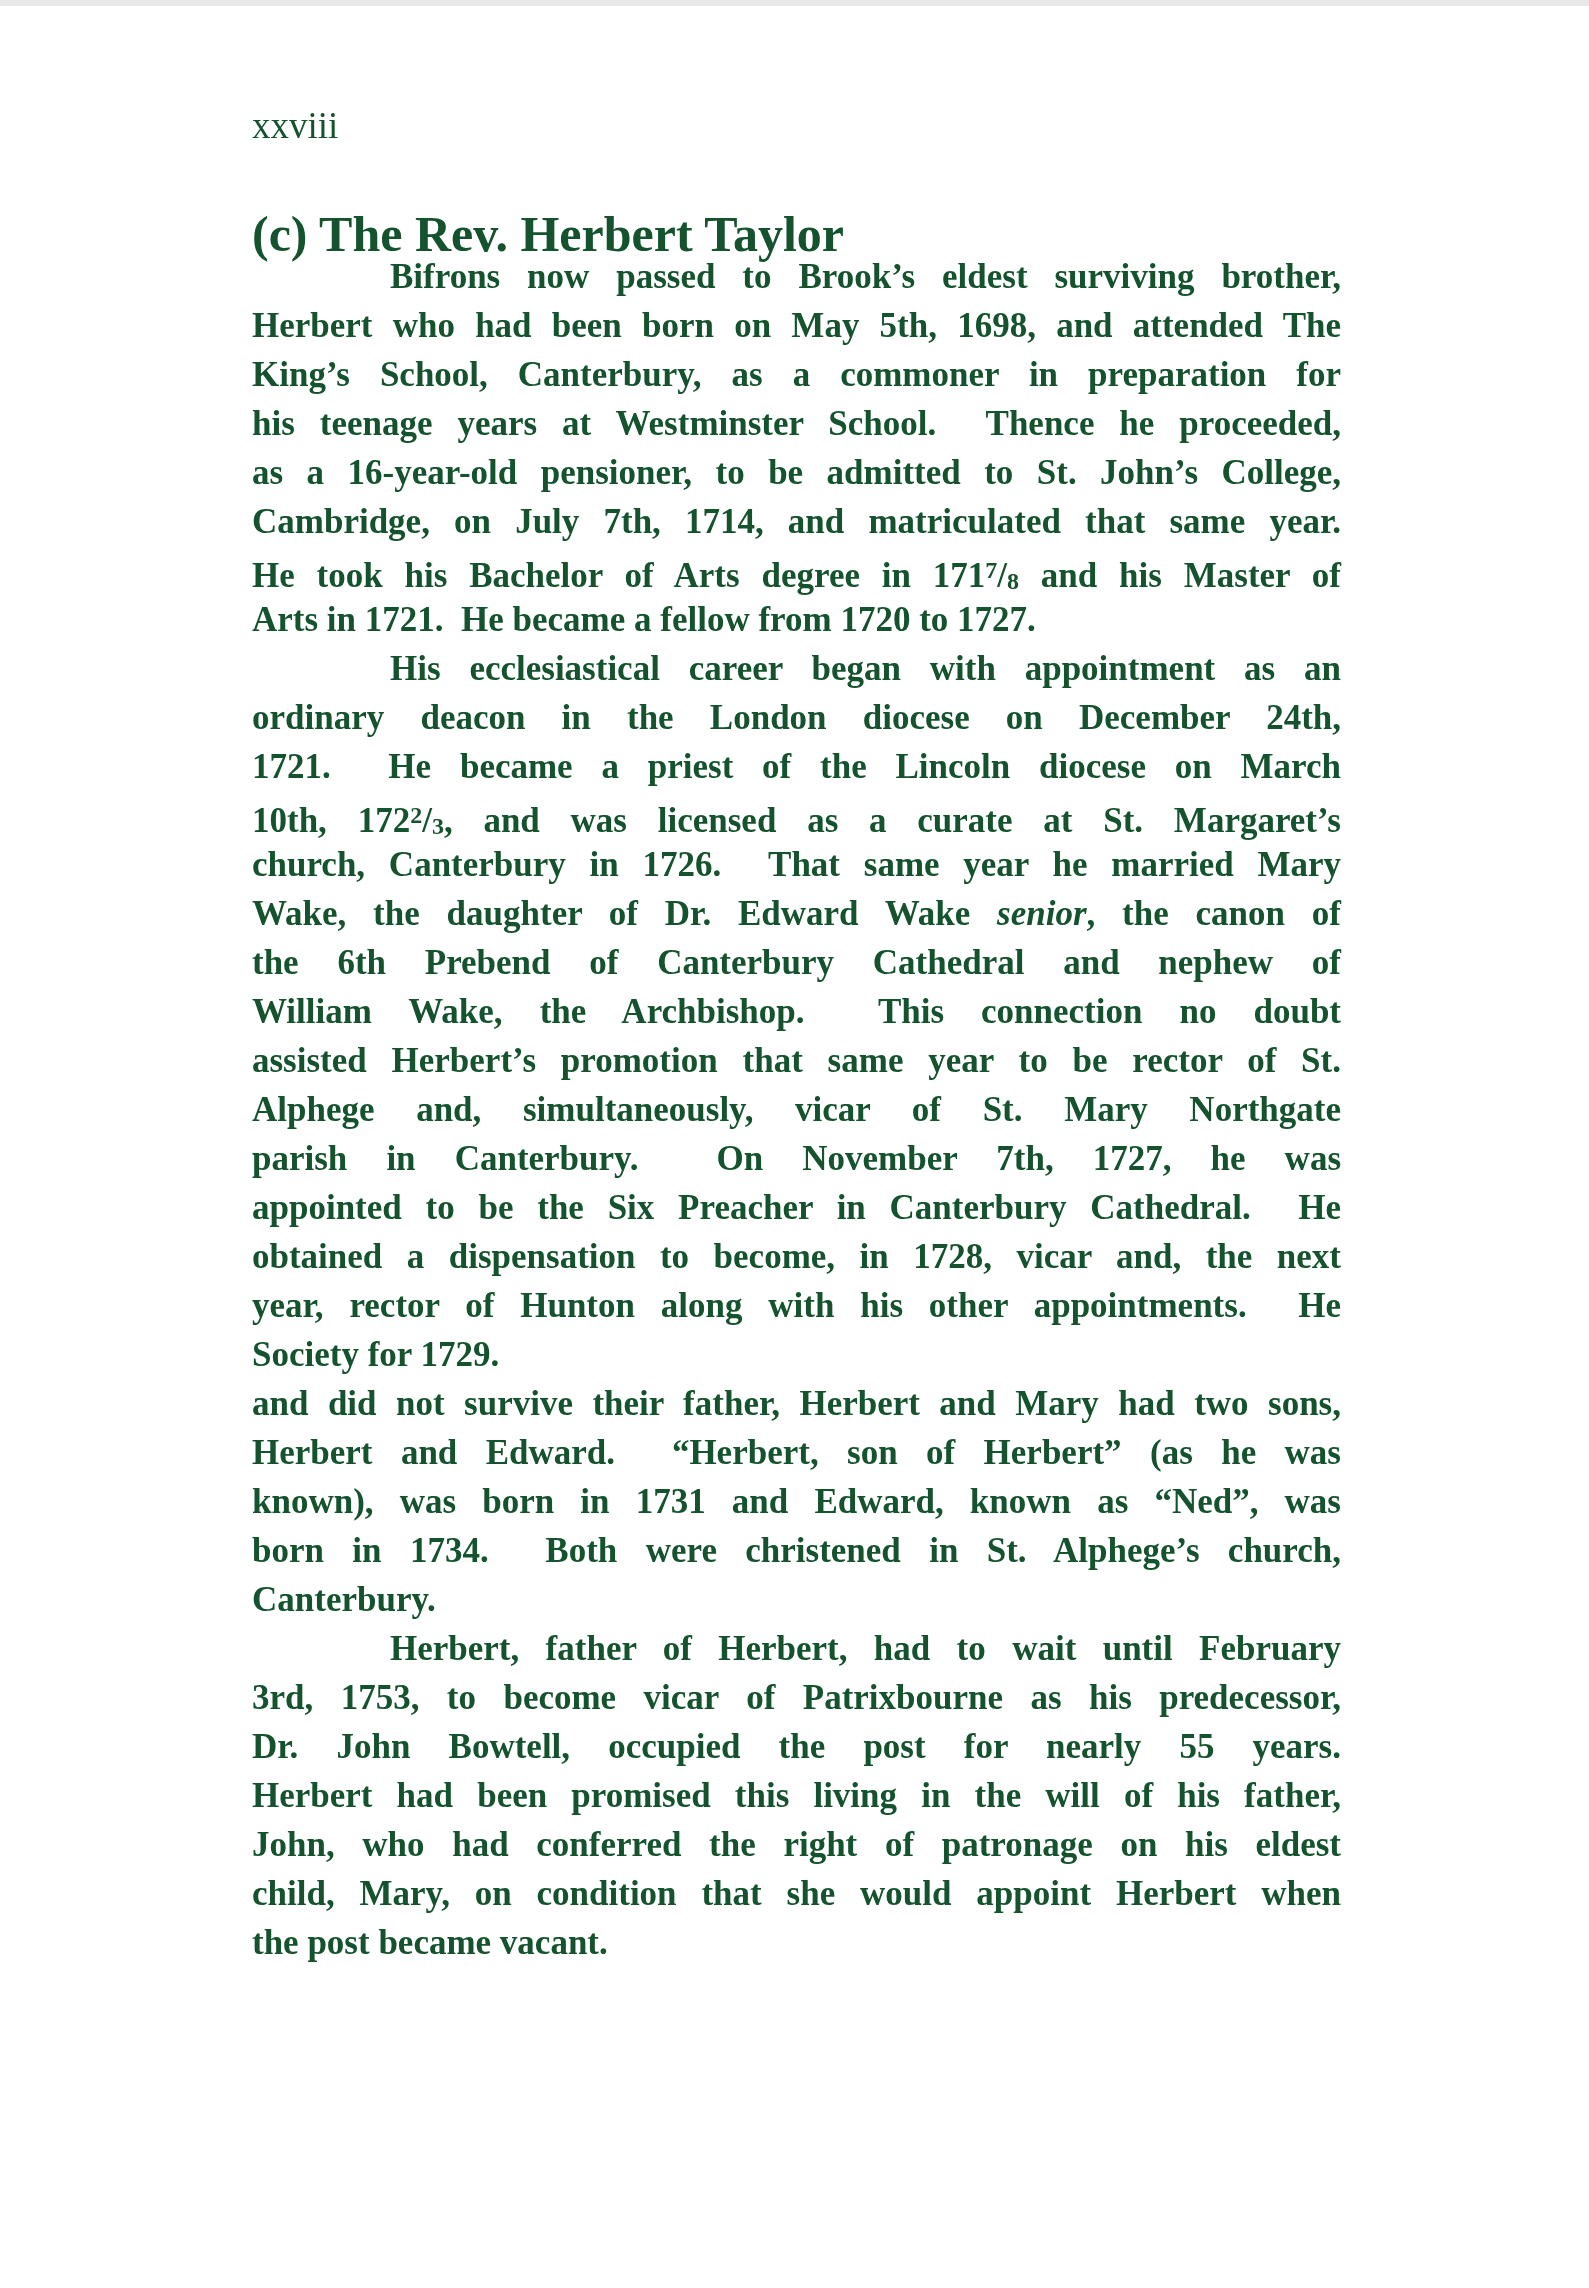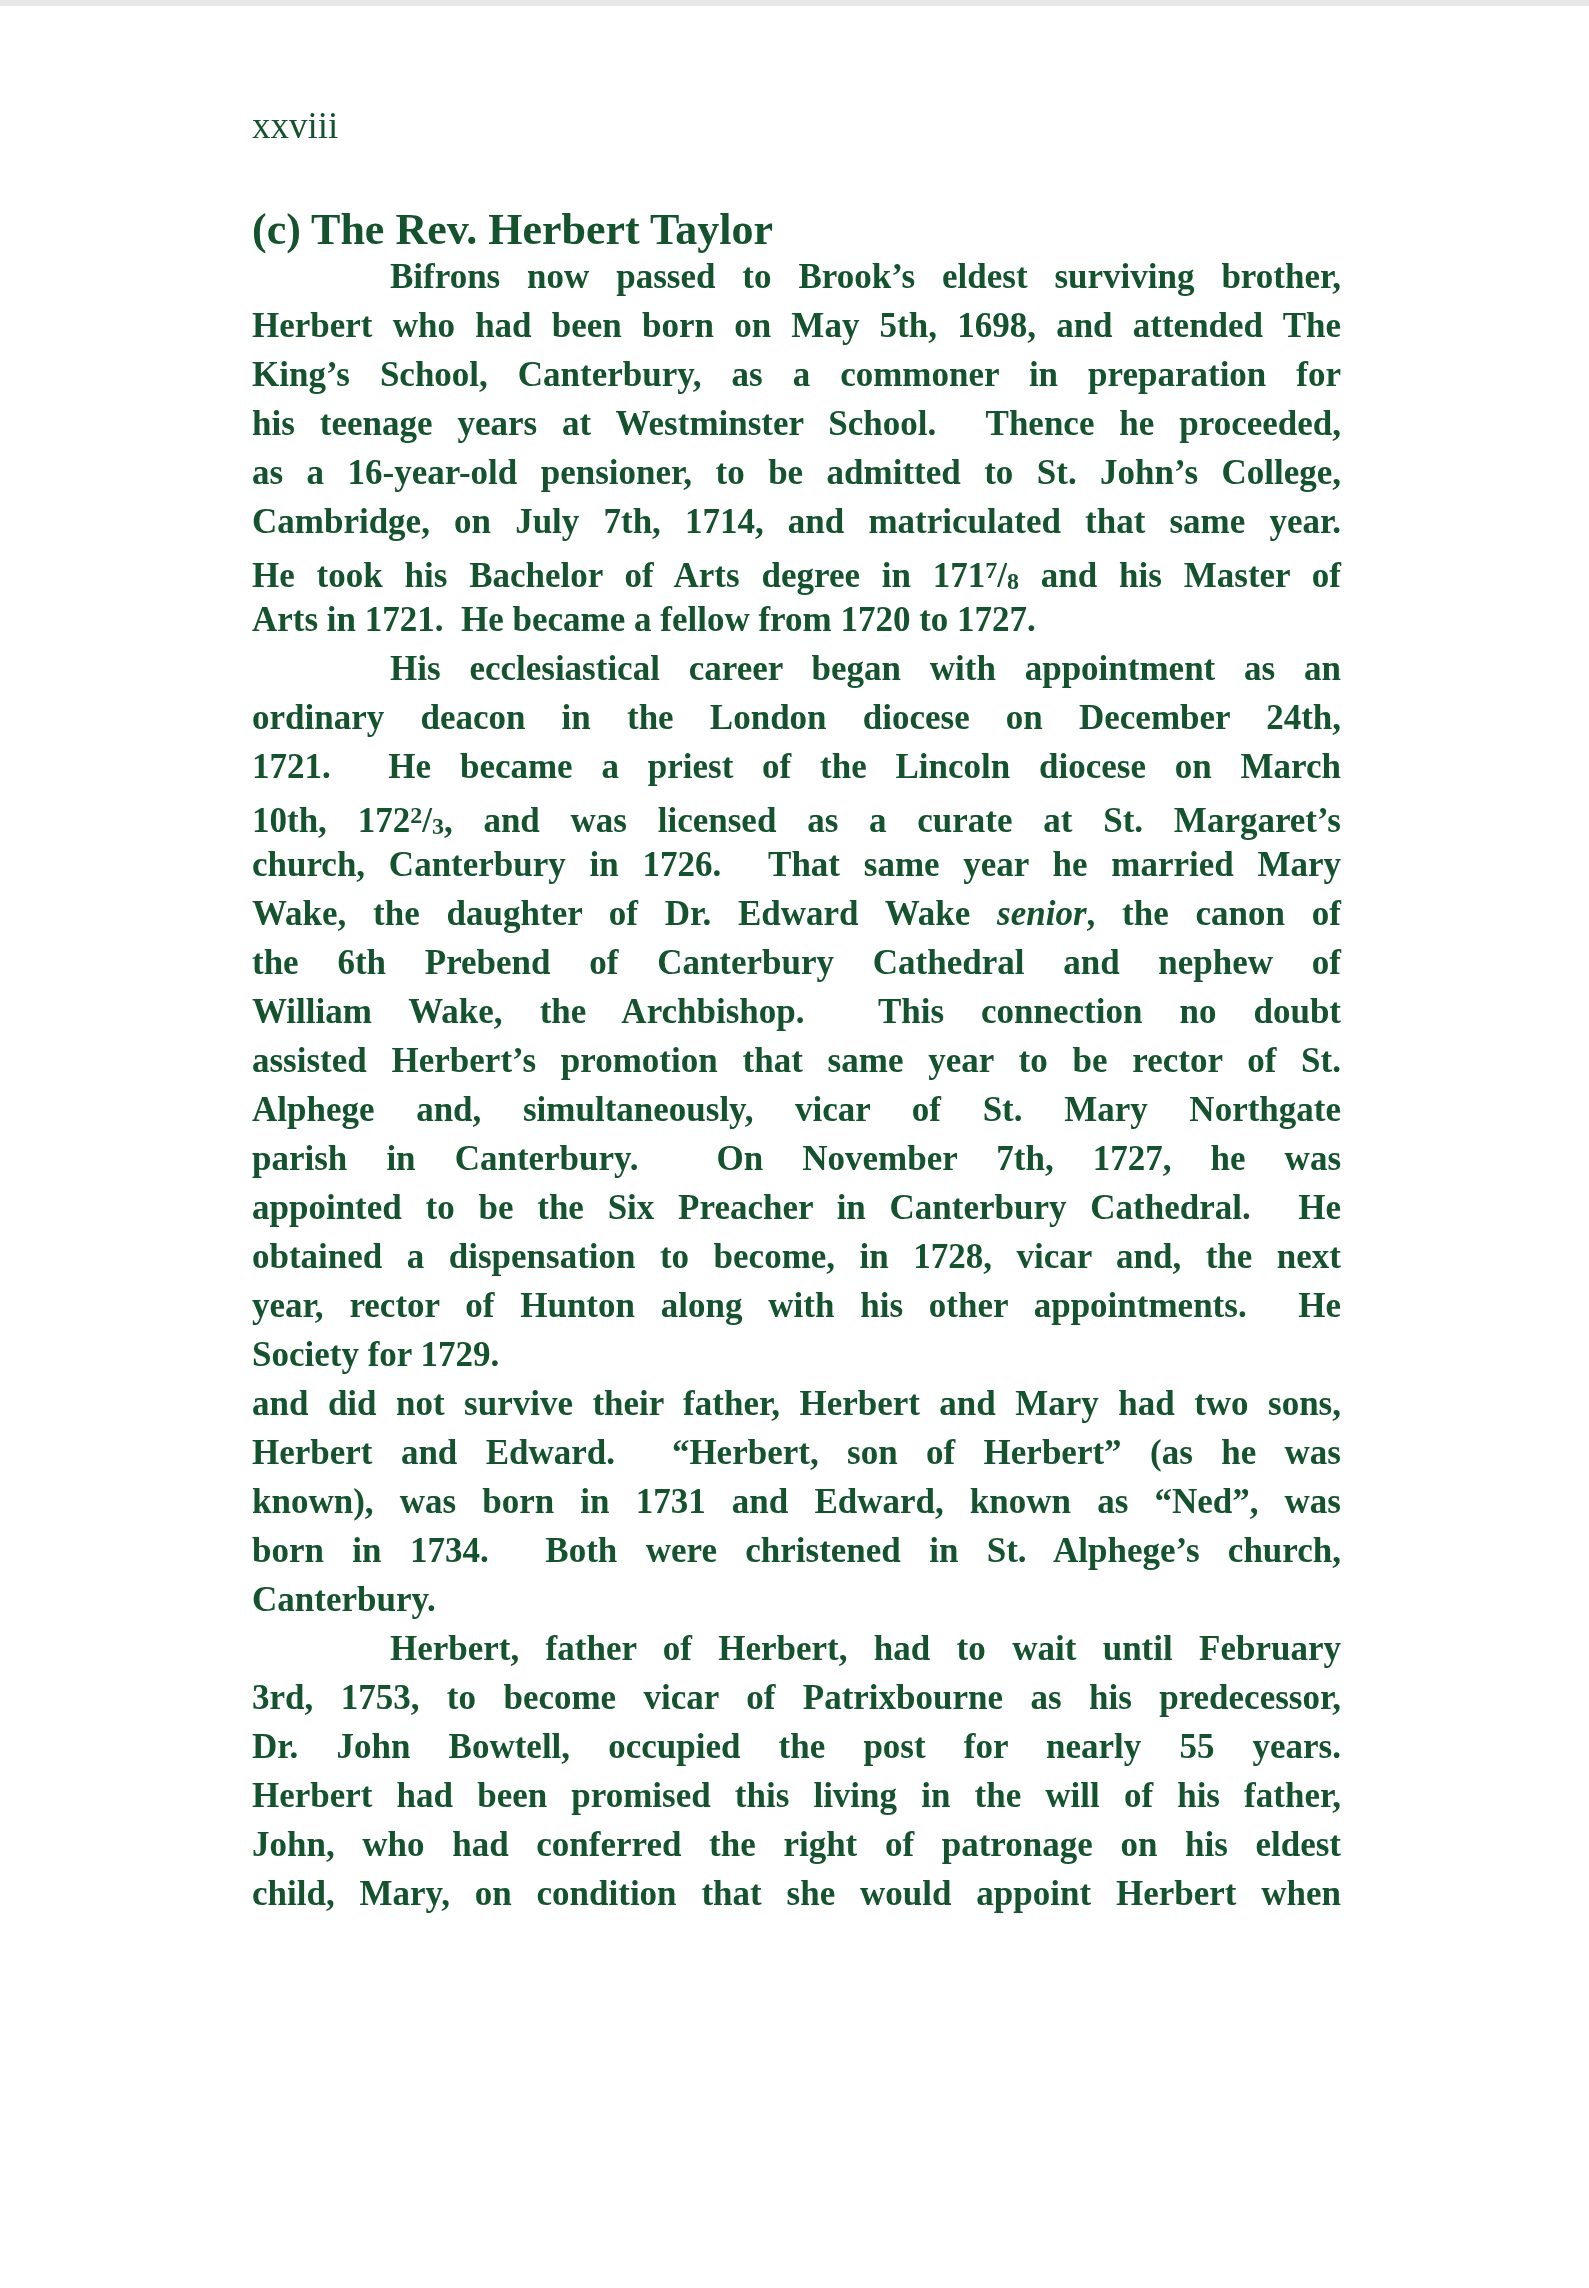--- a/index.html
+++ b/index.html
@@ -22,21 +22,21 @@
     left: 252px;
     top: 98px;
     font-size: 37px;
     line-height: 1.2;
   }
   .heading {
     position: absolute;
     left: 252px;
     top: 198px;
     margin: 0;
-    font-size: 44px;
+    font-size: 50px;
     font-weight: bold;
     line-height: 1.2;
     white-space: nowrap;
   }
   .body-text {
     position: absolute;
     left: 252px;
     top: 246px;
     width: 1089px;
     font-size: 35px;
@@ -109,16 +109,17 @@
         <div class="line"><span>born in 1734.&nbsp; Both were christened in St. Alphege’s church,</span></div>
         <div class="line end"><span>Canterbury.</span></div>
       </div>
       <div class="para">
         <div class="line indent"><span>Herbert, father of Herbert, had to wait until February</span></div>
         <div class="line"><span>3rd, 1753, to become vicar of Patrixbourne as his predecessor,</span></div>
         <div class="line"><span>Dr. John Bowtell, occupied the post for nearly 55 years.</span></div>
         <div class="line"><span>Herbert had been promised this living in the will of his father,</span></div>
         <div class="line"><span>John, who had conferred the right of patronage on his eldest</span></div>
         <div class="line"><span>child, Mary, on condition that she would appoint Herbert when</span></div>
+        <div class="line end"><span>the post became vacant.</span></div>
       </div>
     </div>
 </div>
 
 
 </body></html>

